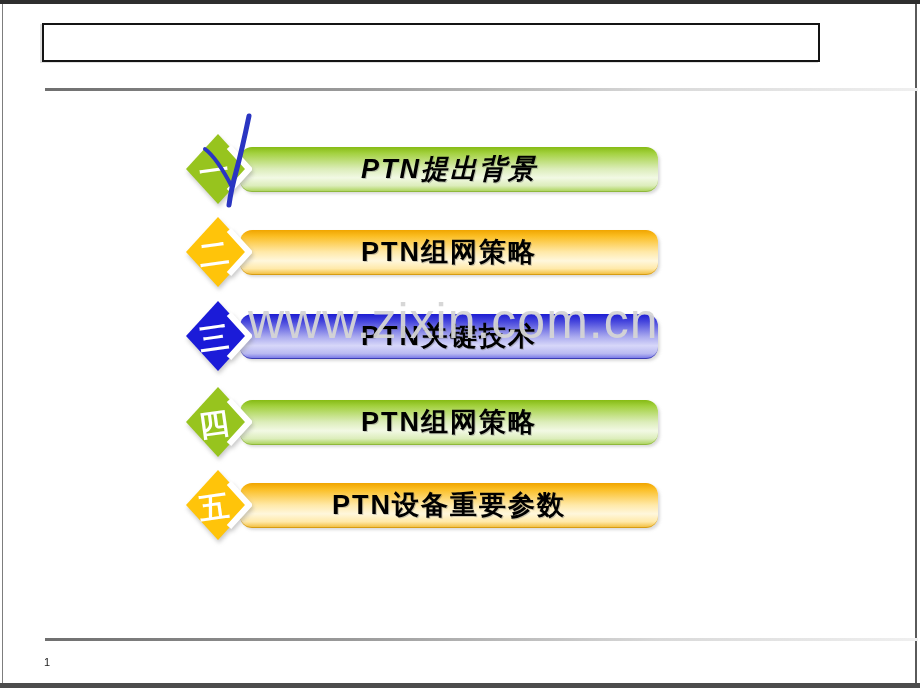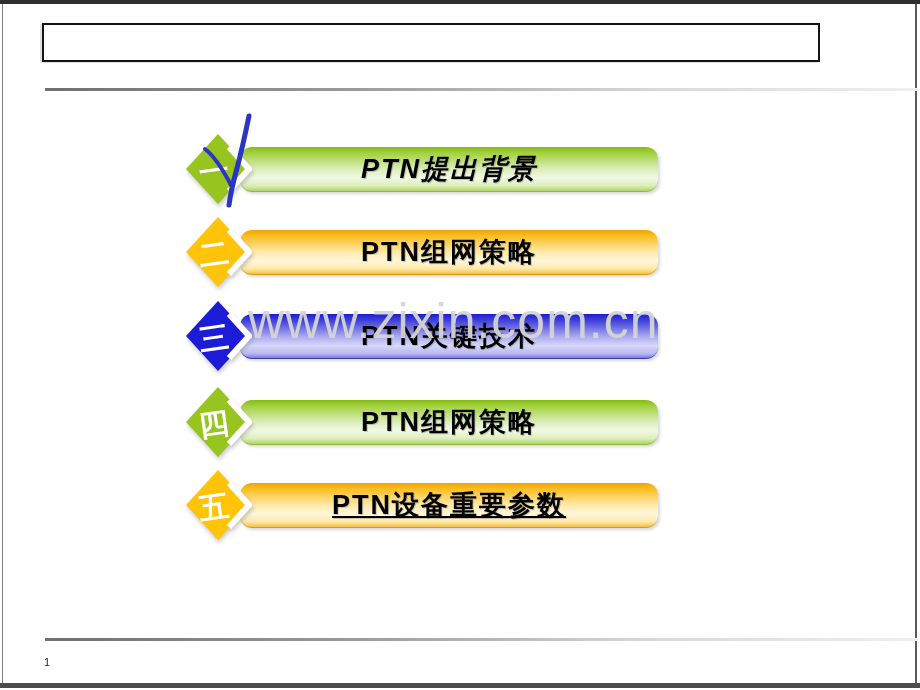--- a/index.html
+++ b/index.html
@@ -103,21 +103,21 @@
     <span class="lbl">PTN组网策略</span>
   </div>
   <svg class="diamond" style="top:385px;" viewBox="0 0 68 74">
     <polygon points="34,2 66,37 34,72 2,37" fill="#97c41e"></polygon>
     <path d="M45,15 L65,37 L45,59" fill="none" stroke="#ffffff" stroke-width="6"></path>
     <g transform="translate(30,39) rotate(-8)">
       <text x="0" y="0" text-anchor="middle" dominant-baseline="central" font-size="30" font-weight="bold" fill="#ffffff">四</text>
     </g>
   </svg>
 
-  <div class="row-bar theme-gold" style="top:483px;text-decoration:underline;">
+  <div class="row-bar theme-gold" style="top:483px;">
     <span class="lbl">PTN设备重要参数</span>
   </div>
   <svg class="diamond" style="top:468px;" viewBox="0 0 68 74">
     <polygon points="34,2 66,37 34,72 2,37" fill="#ffc40a"></polygon>
     <path d="M45,15 L65,37 L45,59" fill="none" stroke="#ffffff" stroke-width="6"></path>
     <g transform="translate(30,39) rotate(-8)">
       <text x="0" y="0" text-anchor="middle" dominant-baseline="central" font-size="30" font-weight="bold" fill="#ffffff">五</text>
     </g>
   </svg>
 

